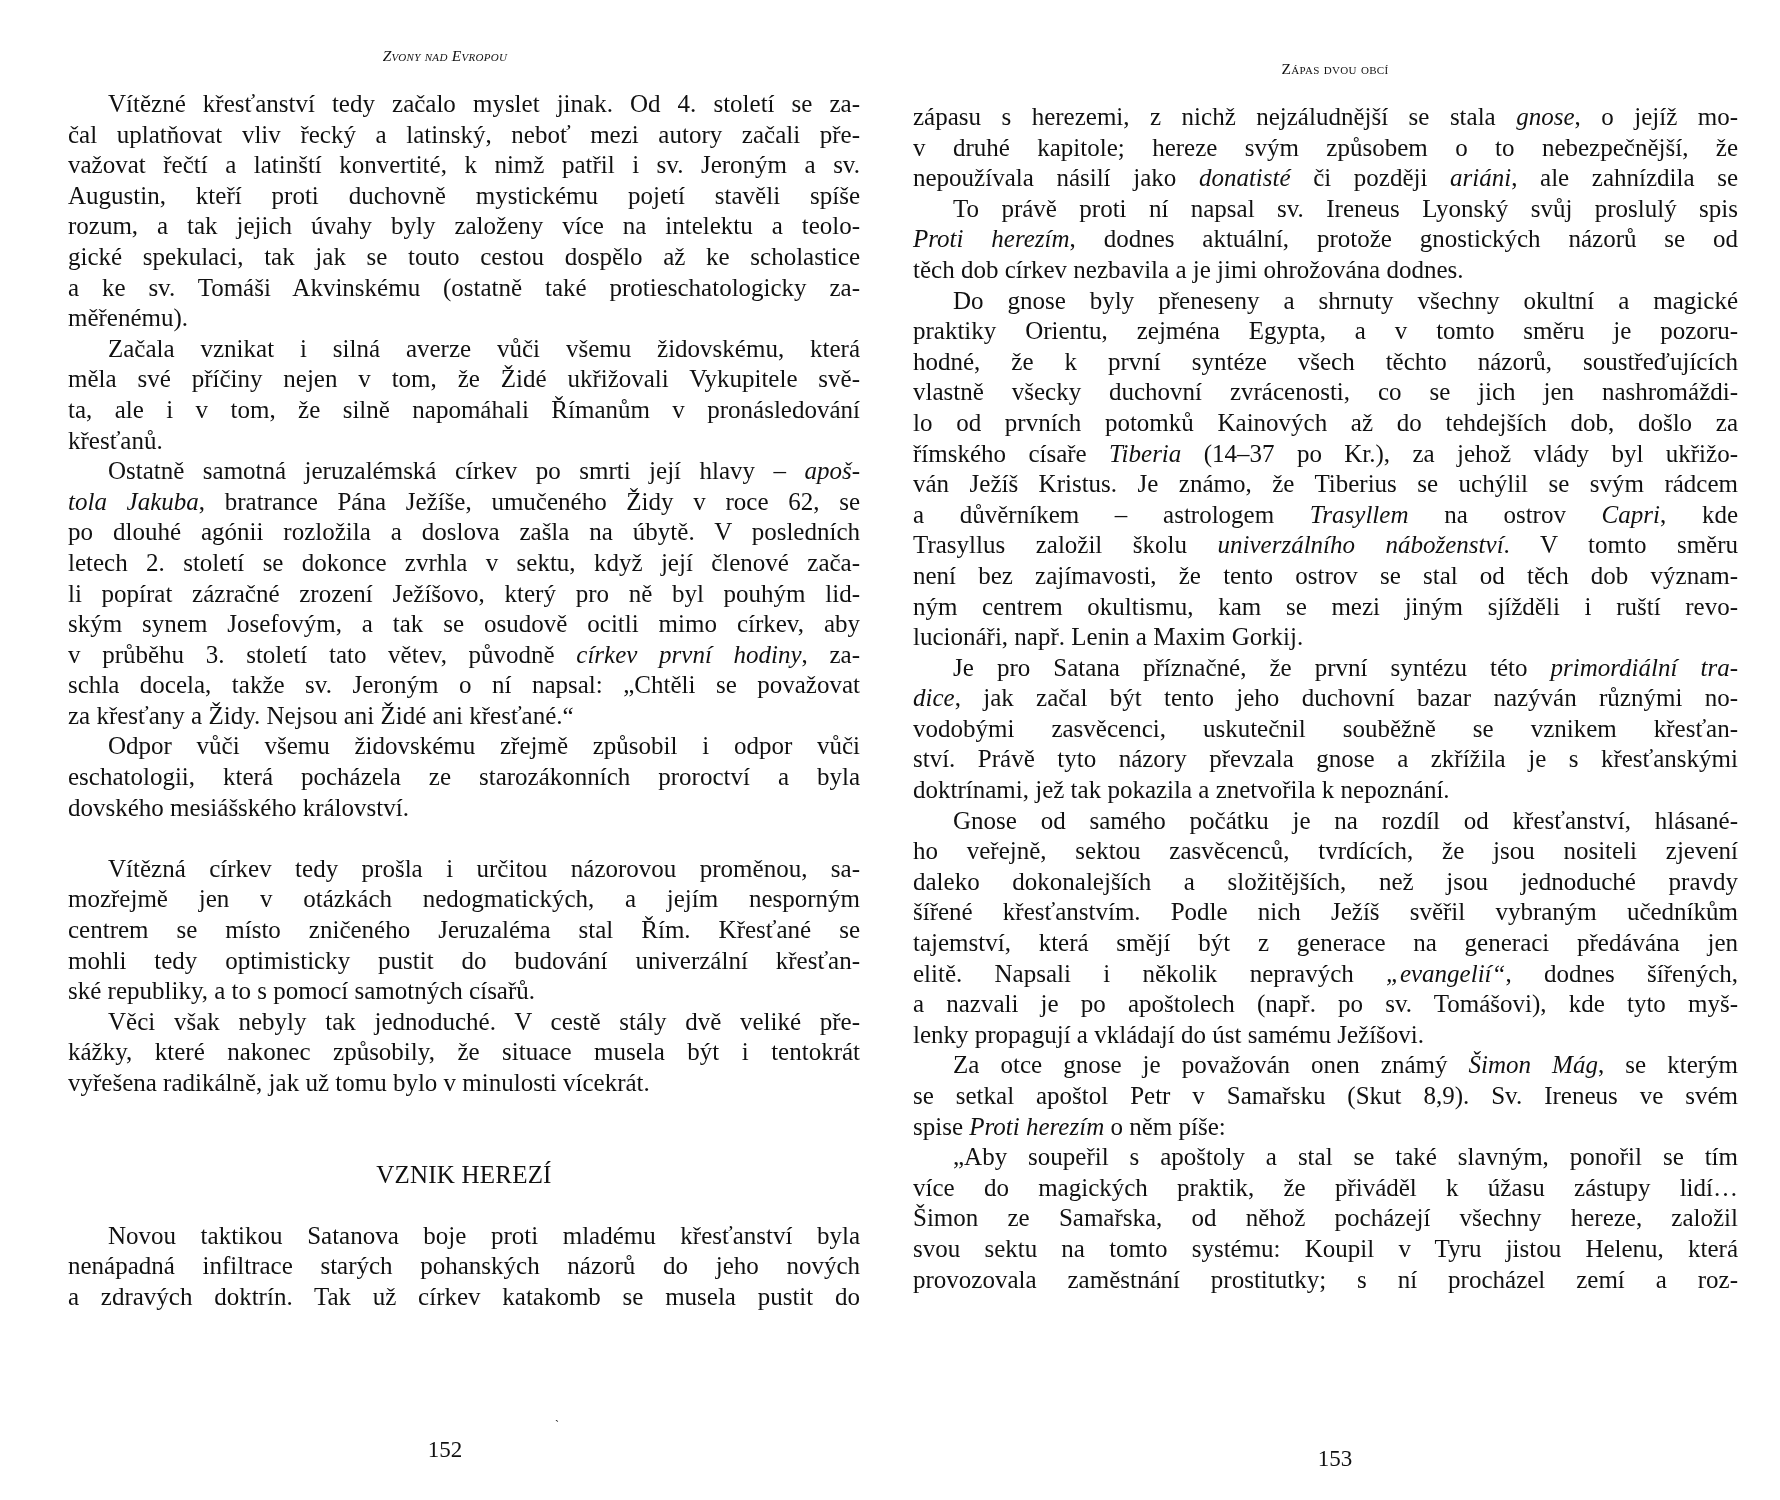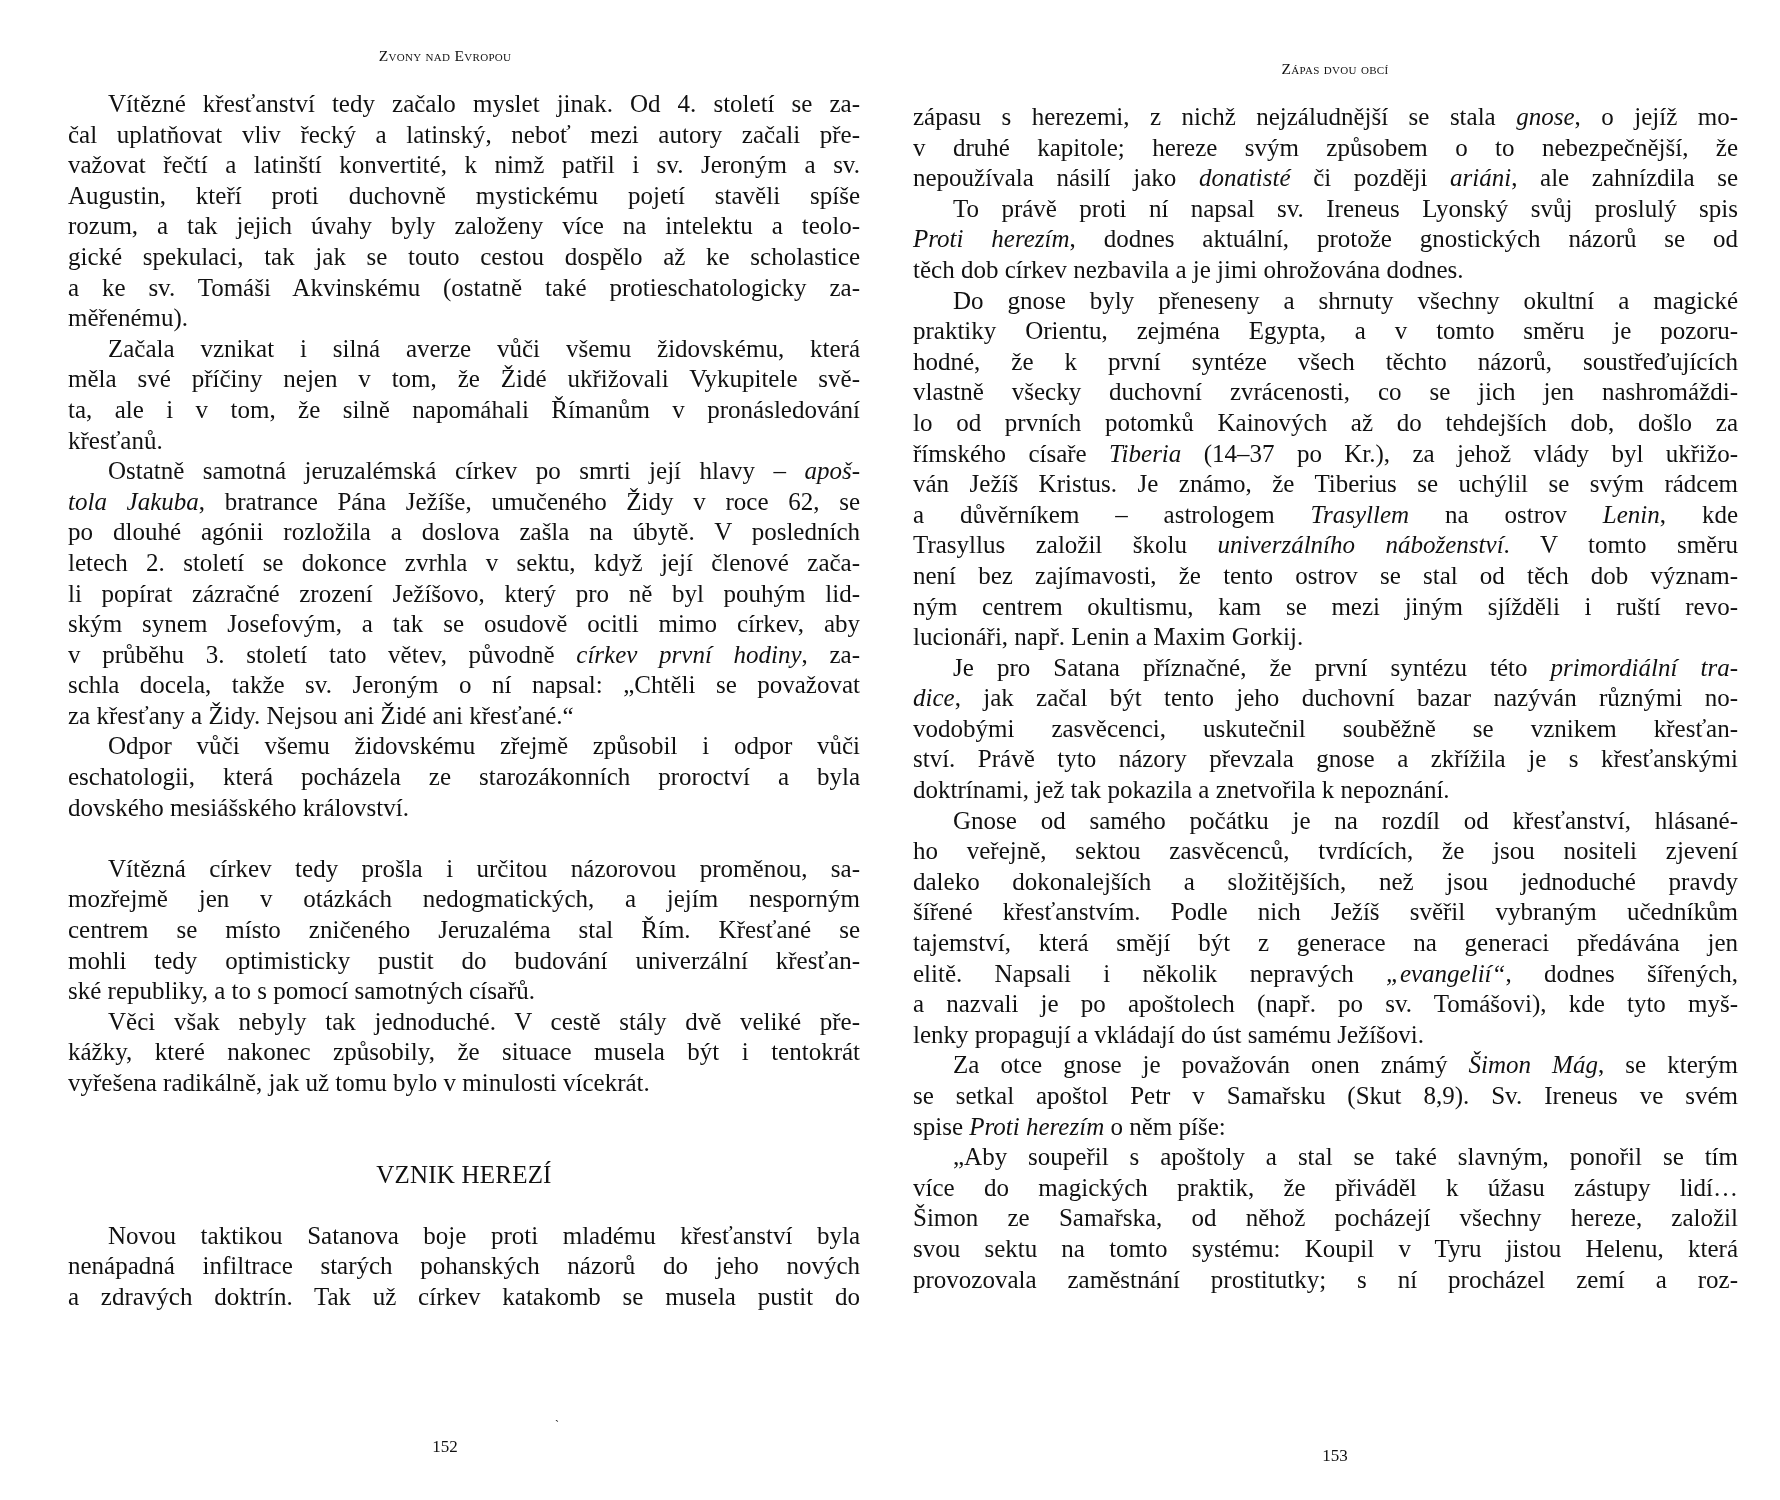--- a/index.html
+++ b/index.html
@@ -3,35 +3,35 @@
 <meta charset="utf-8">
 <style>
   html, body { margin:0; padding:0; background:#ffffff; }
   body { width:1780px; height:1500px; position:relative; overflow:hidden;
          font-family:"Liberation Serif", "DejaVu Serif", serif; color:#111; }
   .page { position:absolute; top:0; height:1500px; }
   #left-page { left:0; width:890px; }
   #right-page { left:890px; width:890px; }
   .running-head { position:absolute; left:0; width:100%; text-align:center;
                   font-size:15.5px; letter-spacing:0.3px; font-variant:small-caps; }
-  #left-page .running-head { top:47px; left:0; width:890px; }
+  #left-page .running-head { top:47px; left:0; width:890px;font-style:italic; }
   #right-page .running-head { top:60px; left:0; width:890px; }
   .body { position:absolute; }
   #left-page .body { left:68px; width:792px; top:89px; }
   #right-page .body { left:23px; width:825px; top:102px; }
   .line { display:block; height:30.6px; line-height:30.6px; font-size:25px;
           white-space:nowrap; text-align:justify; text-align-last:justify; }
   .line.last { text-align-last:left; }
   .line.indent { padding-left:40px; }
   .line.center { text-align:left; text-align-last:center; }
   .gap { display:block; height:30.6px; }
   .gap2 { display:block; height:61px; }
   .heading { font-size:25px; letter-spacing:0.2px; }
   i { font-style:italic; }
-  .page-number { position:absolute; width:100%; text-align:center; font-size:17px; }
+  .page-number { position:absolute; width:100%; text-align:center; font-size:23px; }
   #left-page .page-number { top:1437px; left:0; width:890px; }
   #right-page .page-number { top:1446px; left:0; width:890px; }
   .specks { position:absolute; left:555px; top:1408px; font-size:12px; color:#222; }
 </style>
 </head>
 <body>
 
 <div class="page" id="left-page">
   <div class="running-head">Zvony nad Evropou</div>
   <div class="body" id="left-body">
@@ -88,21 +88,21 @@
       <span class="line indent"><span>To právě proti ní napsal sv. Ireneus Lyonský svůj proslulý spis</span></span>
       <span class="line"><i>Proti herezím</i><span>, dodnes aktuální, protože gnostických názorů se od</span></span>
       <span class="line last"><span>těch dob církev nezbavila a je jimi ohrožována dodnes.</span></span>
       <span class="line indent"><span>Do gnose byly přeneseny a shrnuty všechny okultní a magické</span></span>
       <span class="line"><span>praktiky Orientu, zejména Egypta, a v tomto směru je pozoru-</span></span>
       <span class="line"><span>hodné, že k první syntéze všech těchto názorů, soustřeďujících</span></span>
       <span class="line"><span>vlastně všecky duchovní zvrácenosti, co se jich jen nashromáždi-</span></span>
       <span class="line"><span>lo od prvních potomků Kainových až do tehdejších dob, došlo za</span></span>
       <span class="line"><span>římského císaře </span><i>Tiberia</i><span> (14–37 po Kr.), za jehož vlády byl ukřižo-</span></span>
       <span class="line"><span>ván Ježíš Kristus. Je známo, že Tiberius se uchýlil se svým rádcem</span></span>
-      <span class="line"><span>a důvěrníkem – astrologem </span><i>Trasyllem</i><span> na ostrov </span><i>Lenin</i><span>, kde</span></span>
+      <span class="line"><span>a důvěrníkem – astrologem </span><i>Trasyllem</i><span> na ostrov </span><i>Capri</i><span>, kde</span></span>
       <span class="line"><span>Trasyllus založil školu </span><i>univerzálního náboženství</i><span>. V tomto směru</span></span>
       <span class="line"><span>není bez zajímavosti, že tento ostrov se stal od těch dob význam-</span></span>
       <span class="line"><span>ným centrem okultismu, kam se mezi jiným sjížděli i ruští revo-</span></span>
       <span class="line last"><span>lucionáři, např. Lenin a Maxim Gorkij.</span></span>
       <span class="line indent"><span>Je pro Satana příznačné, že první syntézu této </span><i>primordiální tra-</i></span>
       <span class="line"><i>dice</i><span>, jak začal být tento jeho duchovní bazar nazýván různými no-</span></span>
       <span class="line"><span>vodobými zasvěcenci, uskutečnil souběžně se vznikem křesťan-</span></span>
       <span class="line"><span>ství. Právě tyto názory převzala gnose a zkřížila je s křesťanskými</span></span>
       <span class="line last"><span>doktrínami, jež tak pokazila a znetvořila k nepoznání.</span></span>
       <span class="line indent"><span>Gnose od samého počátku je na rozdíl od křesťanství, hlásané-</span></span>

